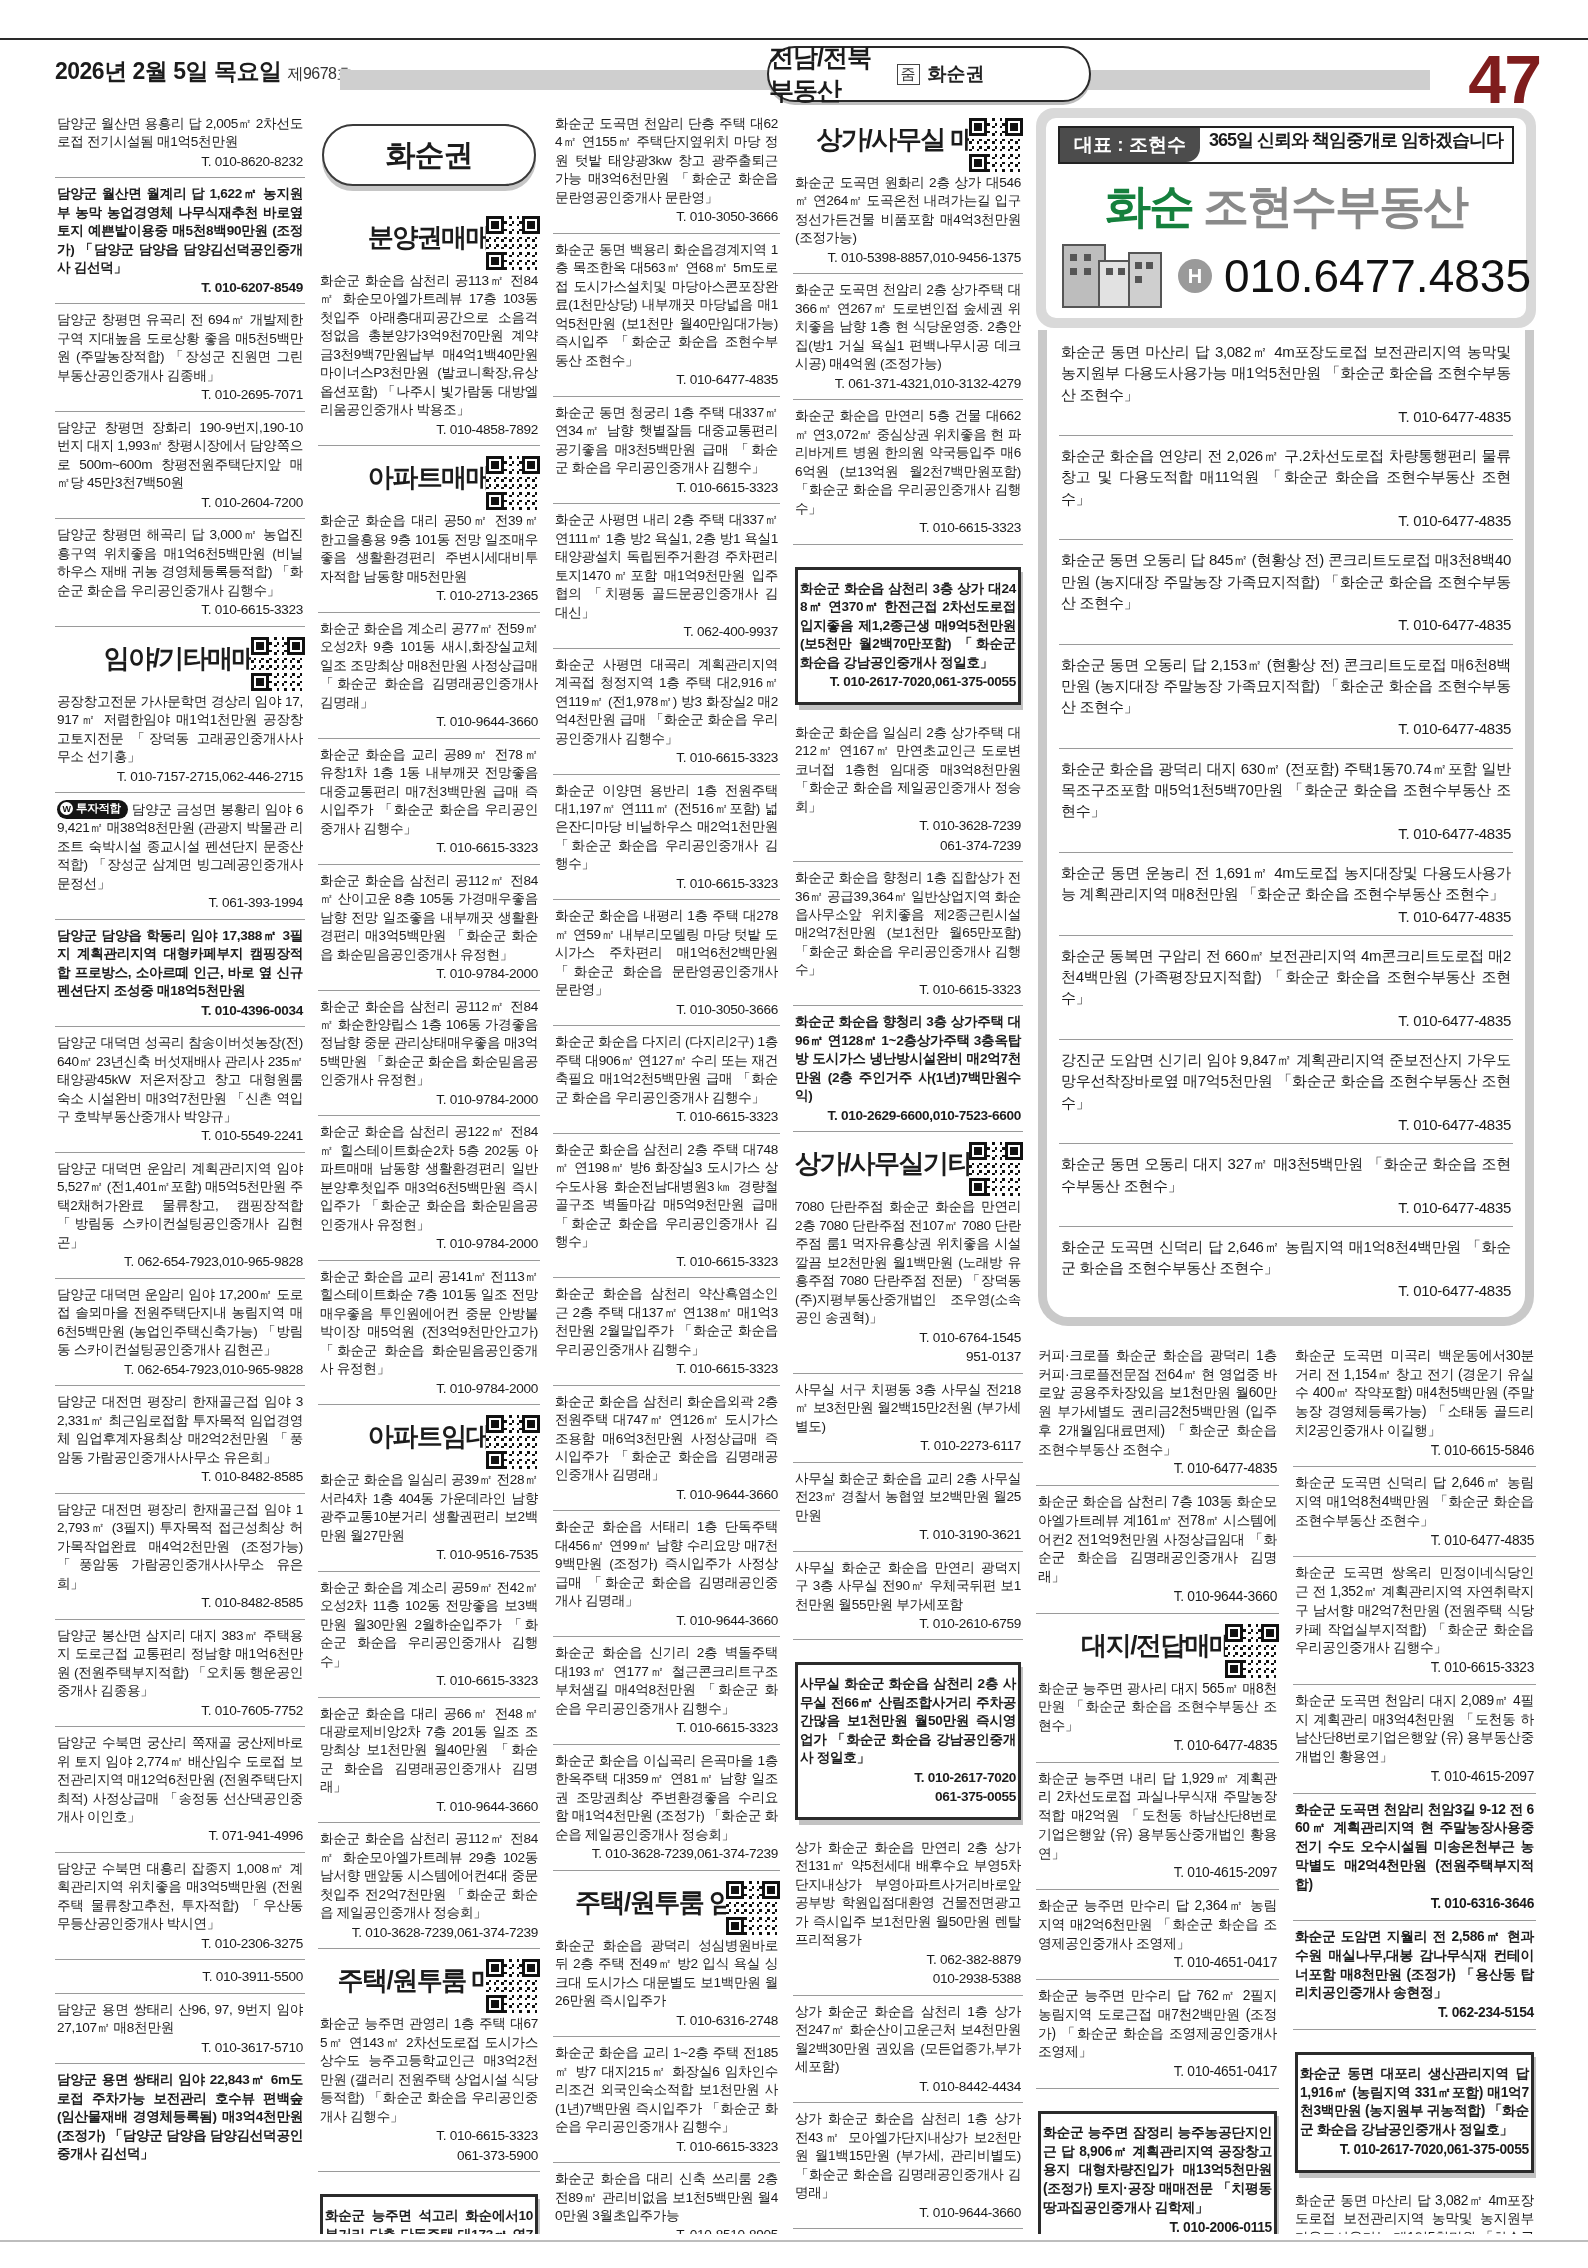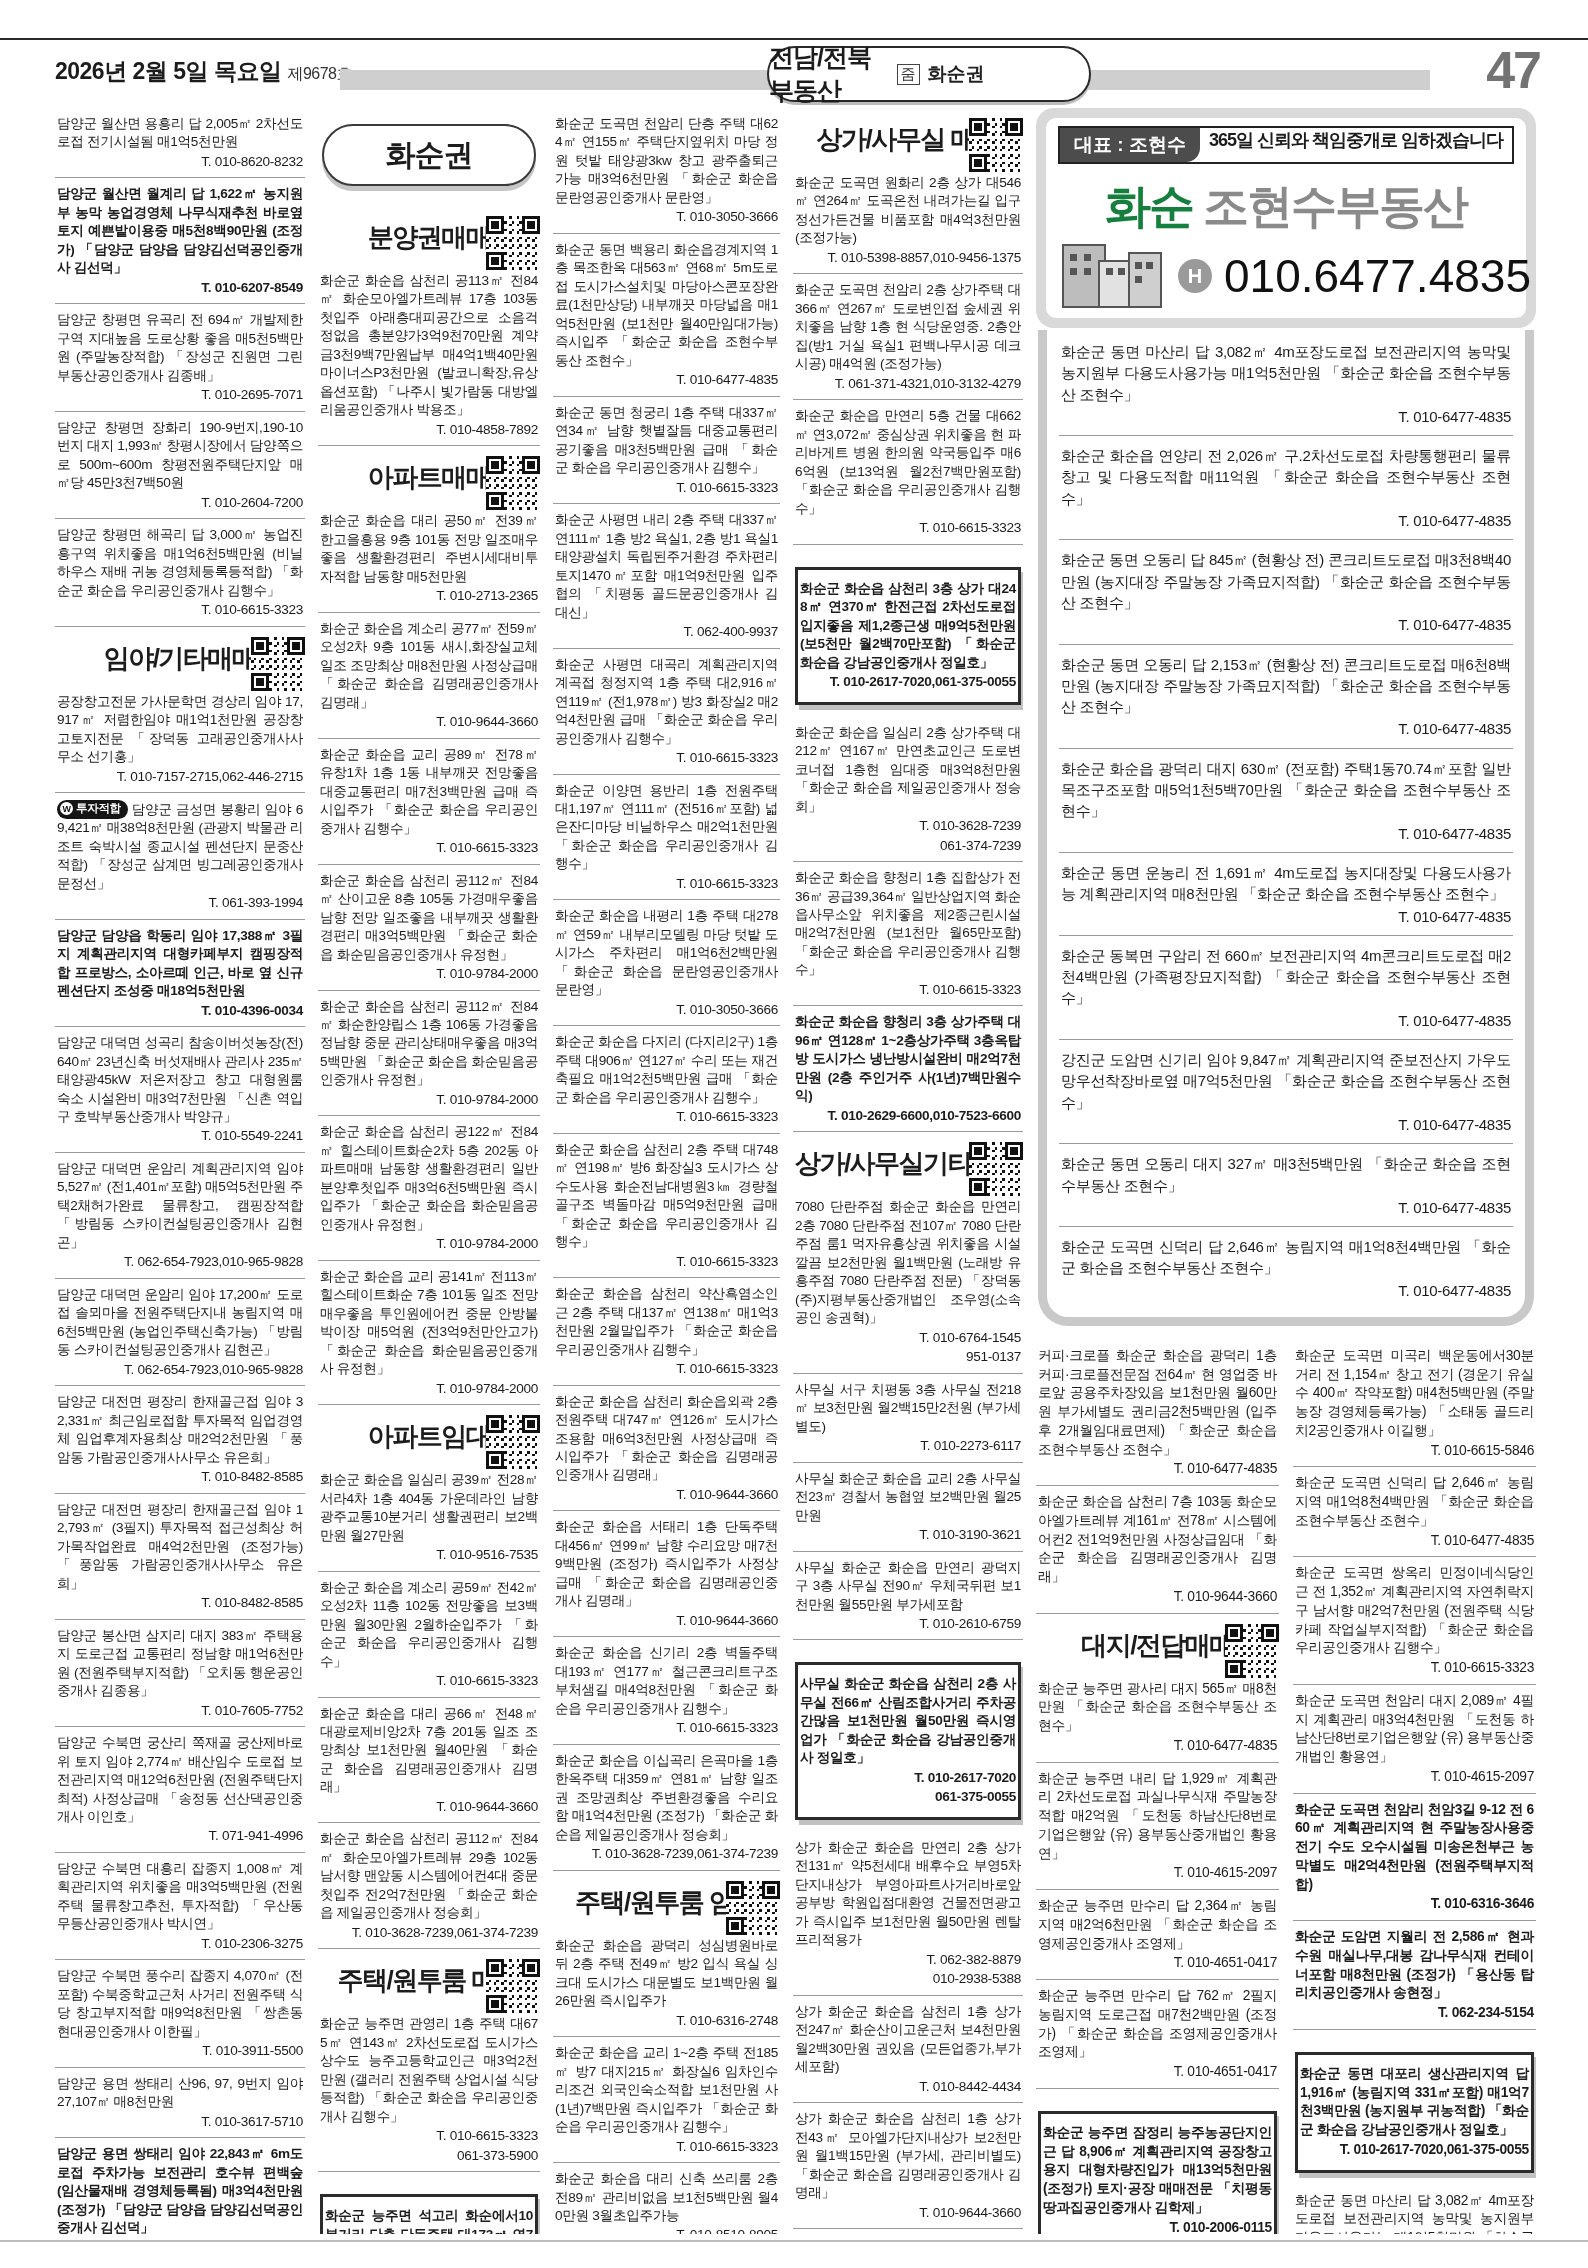--- a/index.html
+++ b/index.html
@@ -9,21 +9,21 @@
   .top-rule{position:absolute;left:0;top:38px;width:1588px;height:2px;background:#2a2a2a;}
   .masthead{position:absolute;left:55px;top:56px;font-size:23px;font-weight:bold;letter-spacing:-0.5px;}
   .issue-no{font-size:16px;font-weight:normal;color:#333;margin-left:6px;}
   .head-bar{position:absolute;left:340px;top:70px;width:1090px;height:20px;background:#cfcfcf;}
   .head-pill{position:absolute;left:767px;top:46px;width:320px;height:52px;background:#fff;
              border:2px solid #2a2a2a;border-radius:30px;display:flex;align-items:center;justify-content:center;
              gap:8px;box-shadow:0 3px 0 #bdbdbd;}
   .head-pill .big{font-size:25px;font-weight:bold;letter-spacing:-1px;}
   .zoom-box{font-size:15px;border:1px solid #444;padding:0 3px;color:#333;}
   .head-pill .sub{font-size:19px;font-weight:bold;color:#222;}
-  .page-no{position:absolute;right:48px;top:40px;font-size:52px;font-weight:bold;color:#737373;letter-spacing:-2px;}
+  .page-no{position:absolute;right:48px;top:40px;font-size:68px;font-weight:bold;color:#7f1d1d;letter-spacing:-2px;}
   
   .content{position:absolute;left:55px;top:108px;width:1485px;height:2126px;display:flex;gap:13px;}
   .col{overflow:hidden;height:100%;}
   .c1{width:250px;} .c2{width:222px;} .c3{width:227px;} .c4{width:230px;}
   .rightzone{width:500px;}
   
   .ad{font-size:13.6px;line-height:1.36;letter-spacing:-0.3px;text-align:justify;word-break:break-all;
       padding:7px 2px 6px;border-bottom:1px solid #9a9a9a;}
   .ad:last-child{border-bottom:none;}
   .ad .tel{text-align:right;margin-top:1px;}
@@ -180,21 +180,21 @@
         <article class="ad"><span class="badge"><span class="w">W</span>투자적합</span><span>담양군 금성면 봉황리 임야 69,421㎡ 매38억8천만원 (관광지 박물관 리조트 숙박시설 종교시설 펜션단지 문중산적합) 「장성군 삼계면 빙그레공인중개사 문정선」</span><div class="tel">T. 061-393-1994</div></article>
         <article class="ad bold"><span>담양군 담양읍 학동리 임야 17,388㎡ 3필지 계획관리지역 대형카페부지 캠핑장적합 프로방스, 소아르떼 인근, 바로 옆 신규 펜션단지 조성중 매18억5천만원</span><div class="tel">T. 010-4396-0034</div></article>
         <article class="ad"><span>담양군 대덕면 성곡리 참송이버섯농장(전) 640㎡ 23년신축 버섯재배사 관리사 235㎡ 태양광45kW 저온저장고 창고 대형원룸 숙소 시설완비 매3억7천만원 「신촌 역입구 호박부동산중개사 박양규」</span><div class="tel">T. 010-5549-2241</div></article>
         <article class="ad"><span>담양군 대덕면 운암리 계획관리지역 임야 5,527㎡ (전1,401㎡포함) 매5억5천만원 주택2채허가완료 물류창고, 캠핑장적합 「방림동 스카이컨설팅공인중개사 김현곤」</span><div class="tel">T. 062-654-7923,010-965-9828</div></article>
         <article class="ad"><span>담양군 대덕면 운암리 임야 17,200㎡ 도로접 솔뫼마을 전원주택단지내 농림지역 매6천5백만원 (농업인주택신축가능) 「방림동 스카이컨설팅공인중개사 김현곤」</span><div class="tel">T. 062-654-7923,010-965-9828</div></article>
         <article class="ad"><span>담양군 대전면 평장리 한재골근접 임야 32,331㎡ 최근임로접함 투자목적 임업경영체 임업후계자용최상 매2억2천만원 「풍암동 가람공인중개사사무소 유은희」</span><div class="tel">T. 010-8482-8585</div></article>
         <article class="ad"><span>담양군 대전면 평장리 한재골근접 임야 12,793㎡ (3필지) 투자목적 접근성최상 허가목작업완료 매4억2천만원 (조정가능) 「풍암동 가람공인중개사사무소 유은희」</span><div class="tel">T. 010-8482-8585</div></article>
         <article class="ad"><span>담양군 봉산면 삼지리 대지 383㎡ 주택용지 도로근접 교통편리 정남향 매1억6천만원 (전원주택부지적합) 「오치동 행운공인중개사 김종용」</span><div class="tel">T. 010-7605-7752</div></article>
         <article class="ad"><span>담양군 수북면 궁산리 쪽재골 궁산제바로위 토지 임야 2,774㎡ 배산임수 도로접 보전관리지역 매12억6천만원 (전원주택단지최적) 사정상급매 「송정동 선산댁공인중개사 이인호」</span><div class="tel">T. 071-941-4996</div></article>
         <article class="ad"><span>담양군 수북면 대흥리 잡종지 1,008㎡ 계획관리지역 위치좋음 매3억5백만원 (전원주택 물류창고추천, 투자적합) 「우산동 무등산공인중개사 박시연」</span><div class="tel">T. 010-2306-3275</div></article>
-        <article class="ad"><span>담양군 수북면 풍수리 잡종지 4,070㎡ (전포함) 수북중학교근처 사거리 전원주택 식당 창고부지적합 매9억8천만원 「쌍촌동 현대공인중개사 이한필」</span><div class="tel">T. 010-3911-5500</div></article>
+        <article class="ad"><div class="tel">T. 010-3911-5500</div></article>
         <article class="ad"><span>담양군 용면 쌍태리 산96, 97, 9번지 임야 27,107㎡ 매8천만원</span><div class="tel">T. 010-3617-5710</div></article>
         <article class="ad bold"><span>담양군 용면 쌍태리 임야 22,843㎡ 6m도로접 주차가능 보전관리 호수뷰 편백숲 (임산물재배 경영체등록됨) 매3억4천만원 (조정가) 「담양군 담양읍 담양김선덕공인중개사 김선덕」</span></article>
       </div>
     <div class="col c2">
         <div class="region-pill">화순권</div>
         <div class="section-header">
           <span class="stitle">분양권매매</span>
           <span class="qr">
             <svg width="54" height="54" viewBox="0 0 21 21" shape-rendering="crispEdges">
               <rect width="21" height="21" fill="#fff"></rect>

